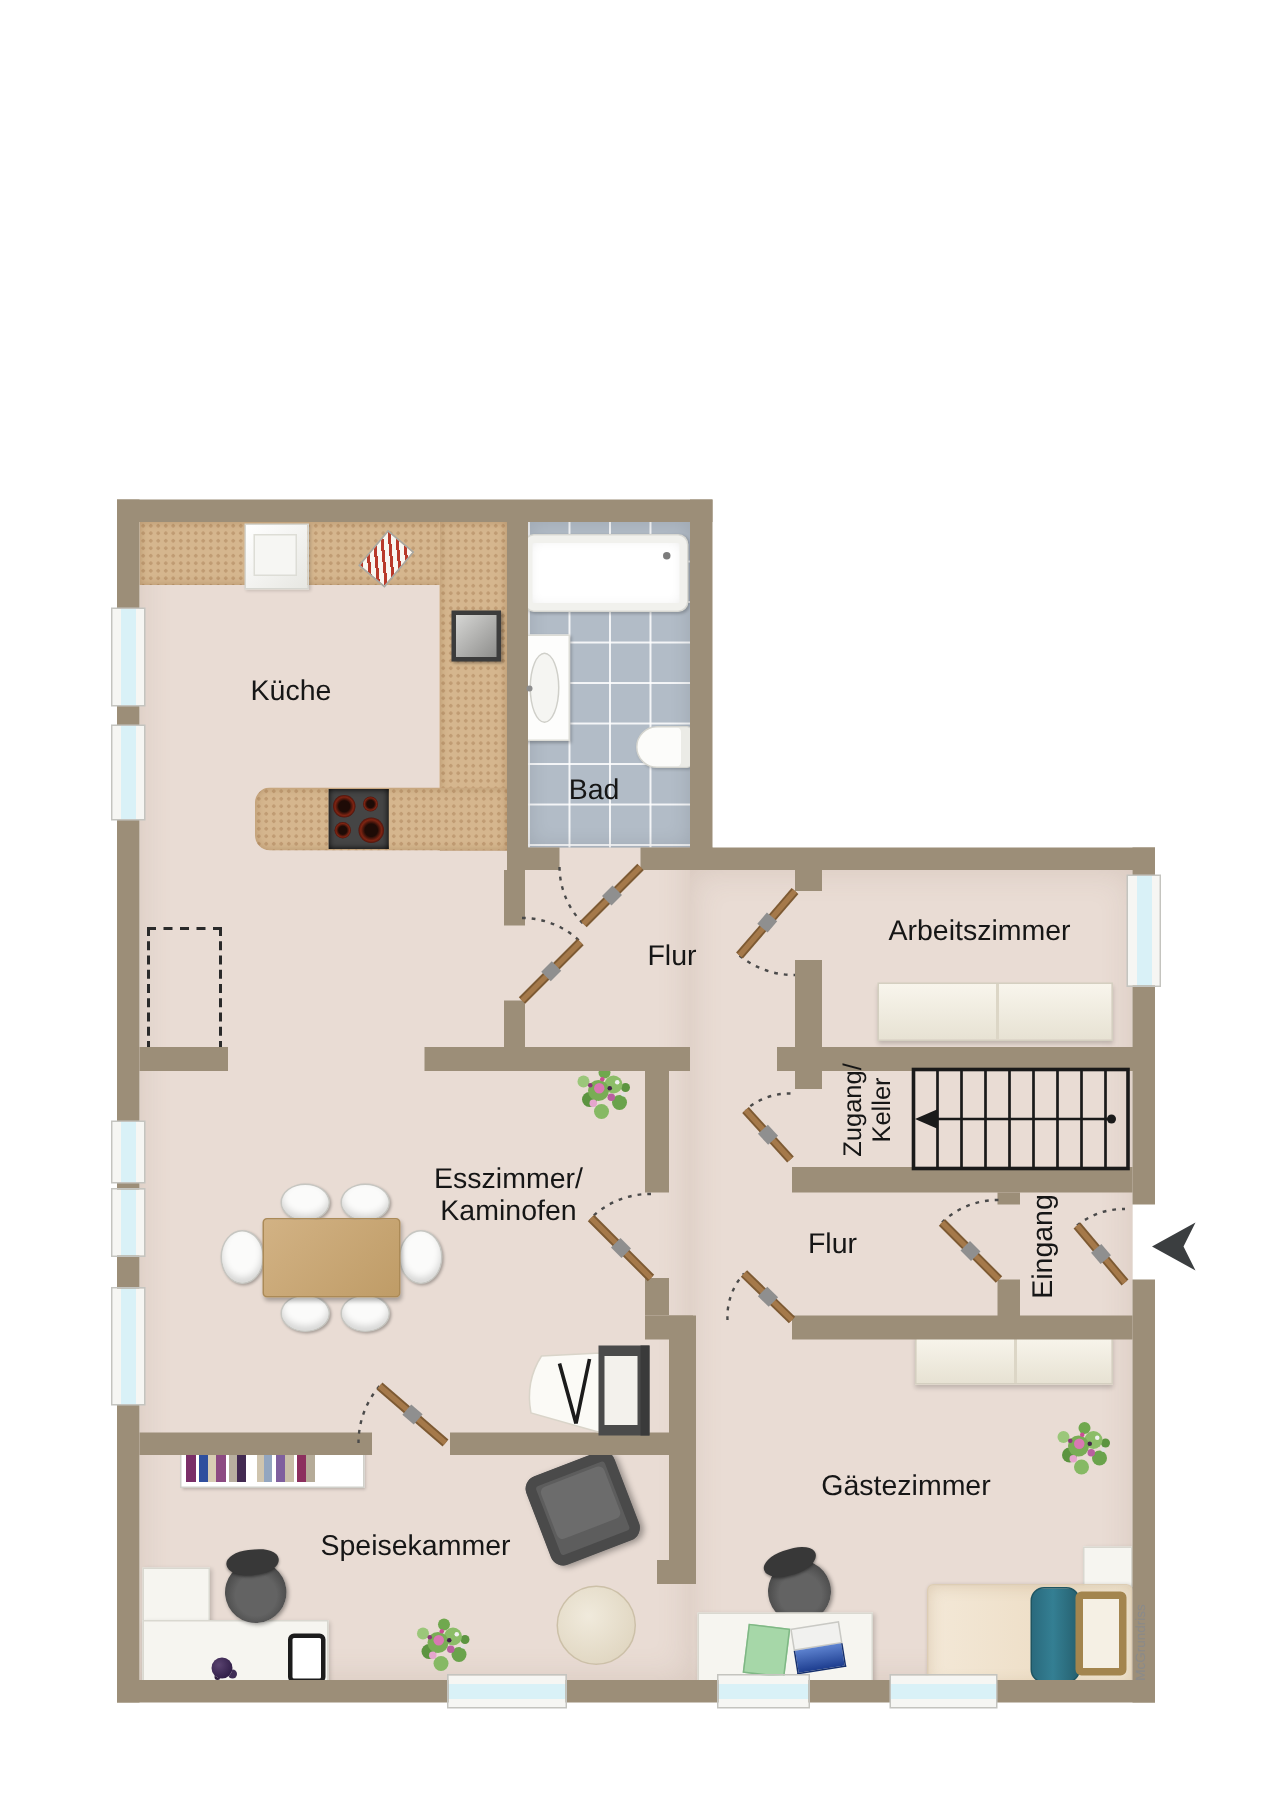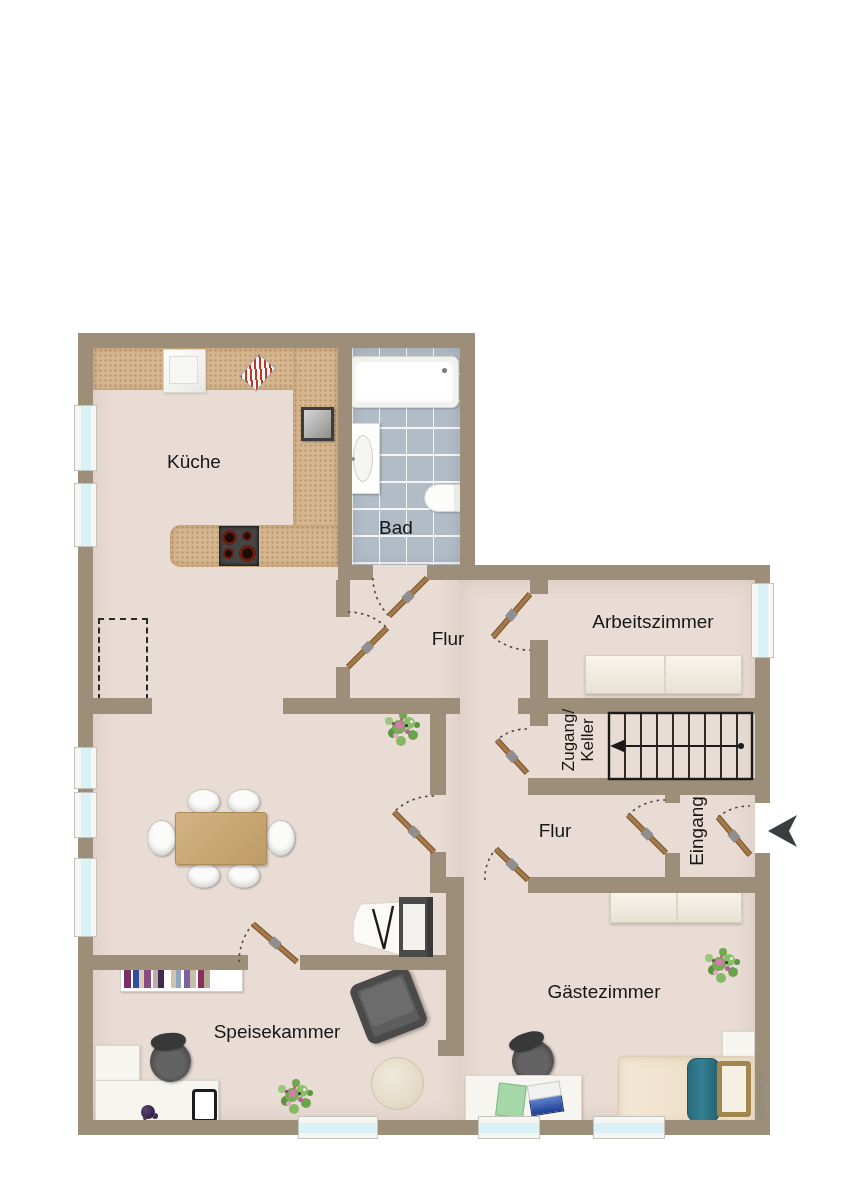--- a/index.html
+++ b/index.html
@@ -204,20 +204,24 @@
   <div class="winH" style="left:593px;width:72px"></div>
 
   <div class="lbl" style="left:194px;top:461px">Küche</div>
   <div class="lbl" style="left:396px;top:527px">Bad</div>
   <div class="lbl" style="left:448px;top:638px">Flur</div>
   <div class="lbl" style="left:653px;top:621px">Arbeitszimmer</div>
   <div class="lbl rot" style="left:578px;top:740px;font-size:17px;line-height:19px">
     <span>Zugang/</span><br>
     <span>Keller</span>
   </div>
+  <div class="lbl" style="left:339px;top:797px">
+    <span>Esszimmer/</span><br>
+    <span>Kaminofen</span>
+  </div>
   <div class="lbl" style="left:555px;top:830px">Flur</div>
   <div class="lbl rot" style="left:696px;top:831px">Eingang</div>
   <div class="lbl" style="left:277px;top:1031px">Speisekammer</div>
   <div class="lbl" style="left:604px;top:991px">Gästezimmer</div>
   <div class="lbl rot" style="left:761px;top:1095px;font-size:9px;color:#8a8a8a">McGrundriss</div>
 
   <svg id="ovl" width="848" height="1200" viewBox="0 0 848 1200">
     <g>
       <rect class="stk" x="609" y="713" width="143" height="66" stroke-width="2.4"></rect>
       <path class="stk" stroke-width="1.8" d="M625 713V779M641 713V779M657 713V779M673 713V779M689 713V779M705 713V779M721 713V779M737 713V779"></path>

